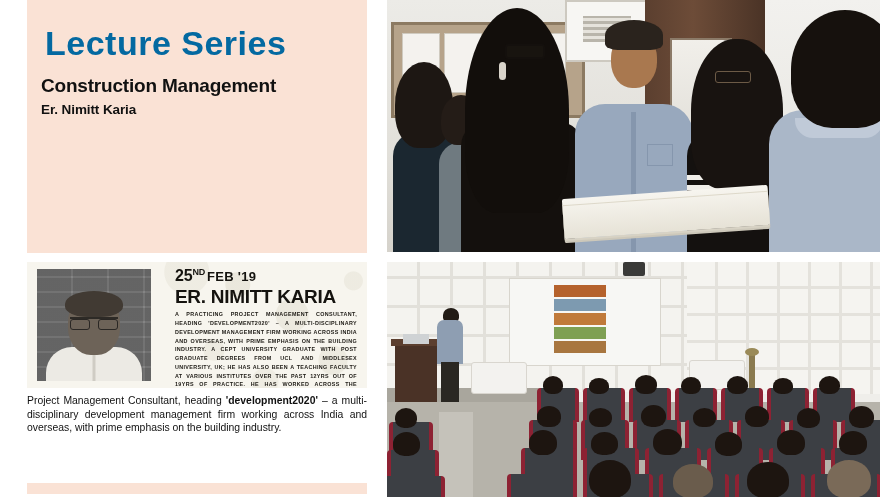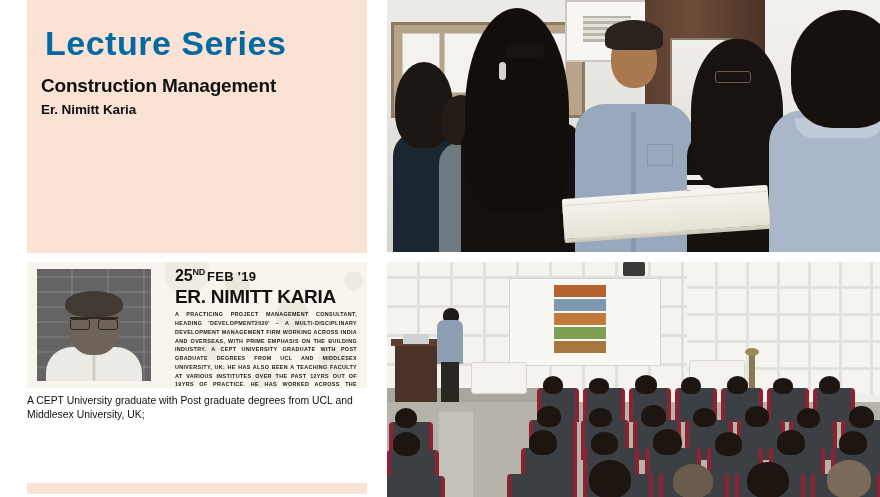--- a/index.html
+++ b/index.html
@@ -308,21 +308,21 @@
       </div>
 
       <div class="poster-text">
         <p class="p-date"><span>25</span><sup>ND</sup><span class="mon">FEB '19</span></p>
         <p class="p-name">ER. NIMITT KARIA</p>
         <p class="p-bio">A PRACTICING PROJECT MANAGEMENT CONSULTANT, HEADING 'DEVELOPMENT2020' – A MULTI-DISCIPLINARY DEVELOPMENT MANAGEMENT FIRM WORKING ACROSS INDIA AND OVERSEAS, WITH PRIME EMPHASIS ON THE BUILDING INDUSTRY. A CEPT UNIVERSITY GRADUATE WITH POST GRADUATE DEGREES FROM UCL AND MIDDLESEX UNIVERSITY, UK; HE HAS ALSO BEEN A TEACHING FACULTY AT VARIOUS INSTITUTES OVER THE PAST 12YRS OUT OF 19YRS OF PRACTICE. HE HAS WORKED ACROSS THE SPECTRUM OF COMMERCIAL, INSTITUTIONAL, HOTELS, HOSPITALS, AIRPORTS, MIXED USED DEVELOPMENTS AND TOWNSHIPS PROJECTS.</p>
       </div>
     </div>
 
     <div class="bio-block">
-      <p class="bio-para2">A CEPT University graduate with Post graduate degrees from UCL and Middlesex University, UK;</p>
+      <p class="bio-para"><span>Project Management Consultant, heading </span><b>'development2020'</b><span> – a multi-disciplinary development management firm working across India and overseas, with prime emphasis on the building industry.</span></p>
     </div>
 
     <div class="peach-strip"></div>
   </div>
 
   <div class="photo-top">
     <div class="t-wall"></div>
     <div class="t-board">
       <div class="t-sheet" style="left:8px;"></div>
       <div class="t-sheet" style="left:50px;"></div>

